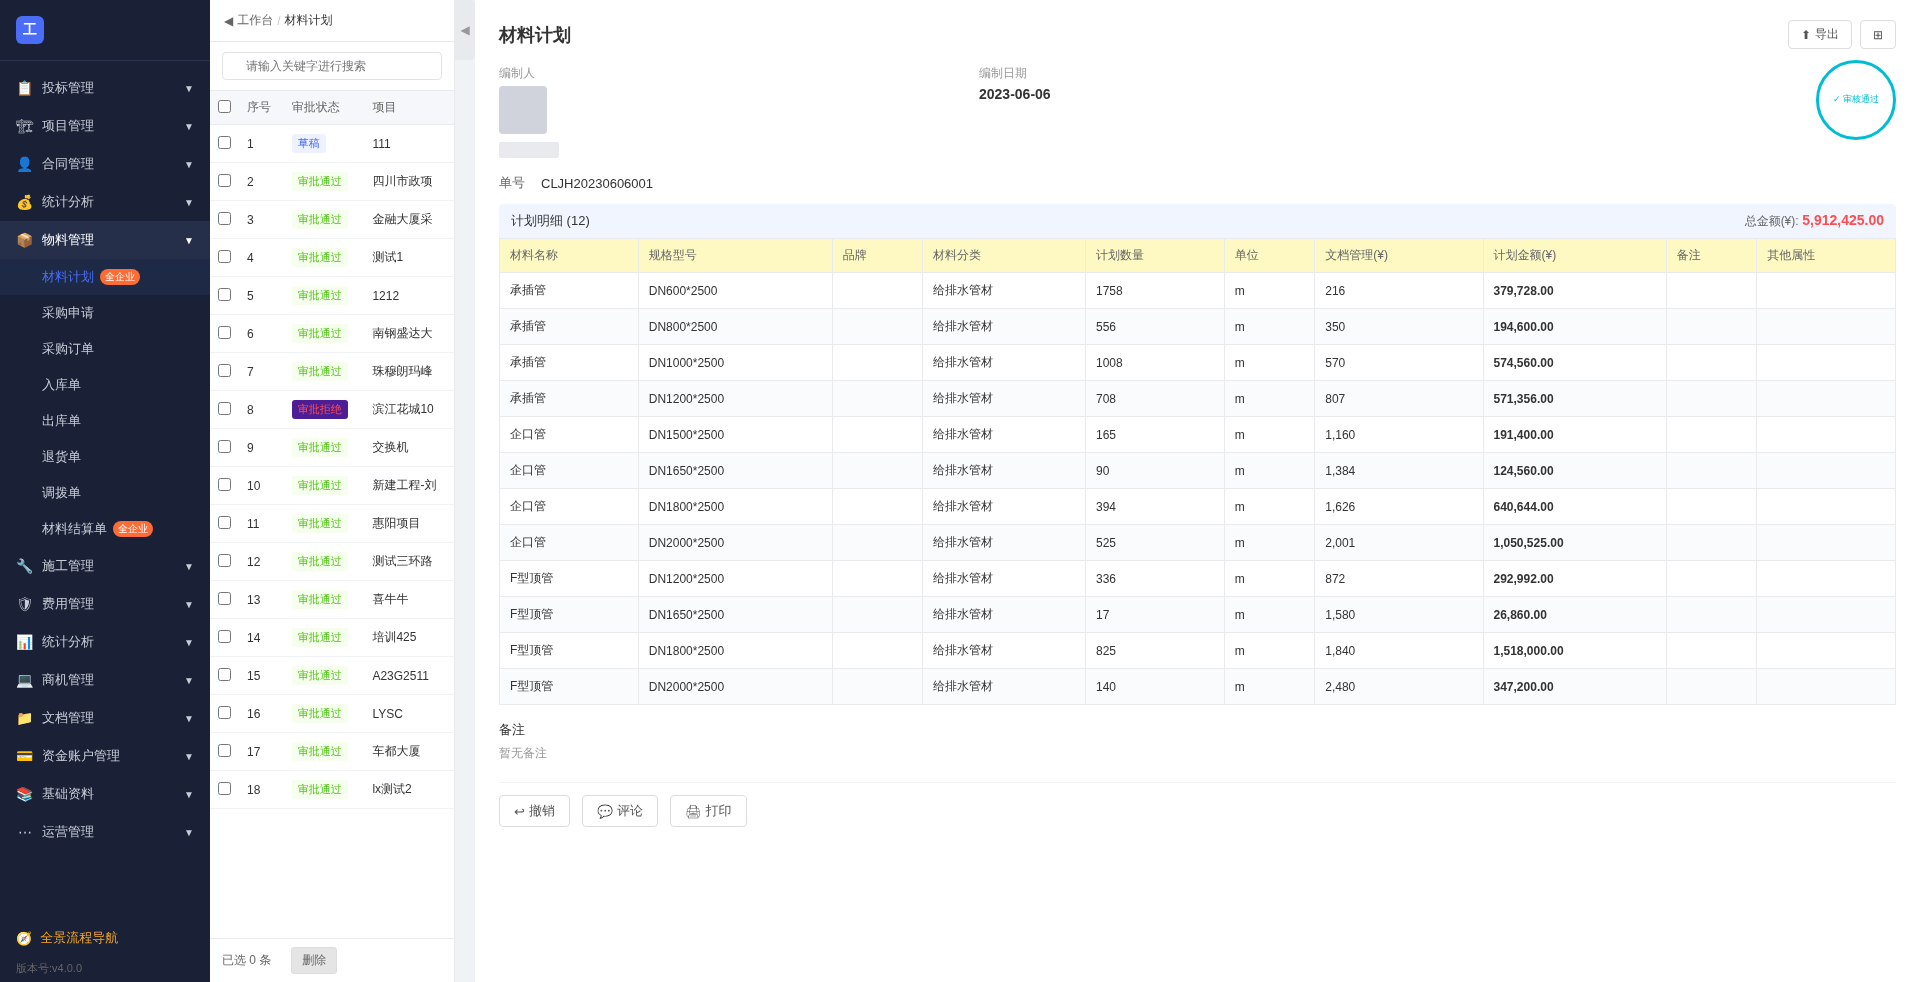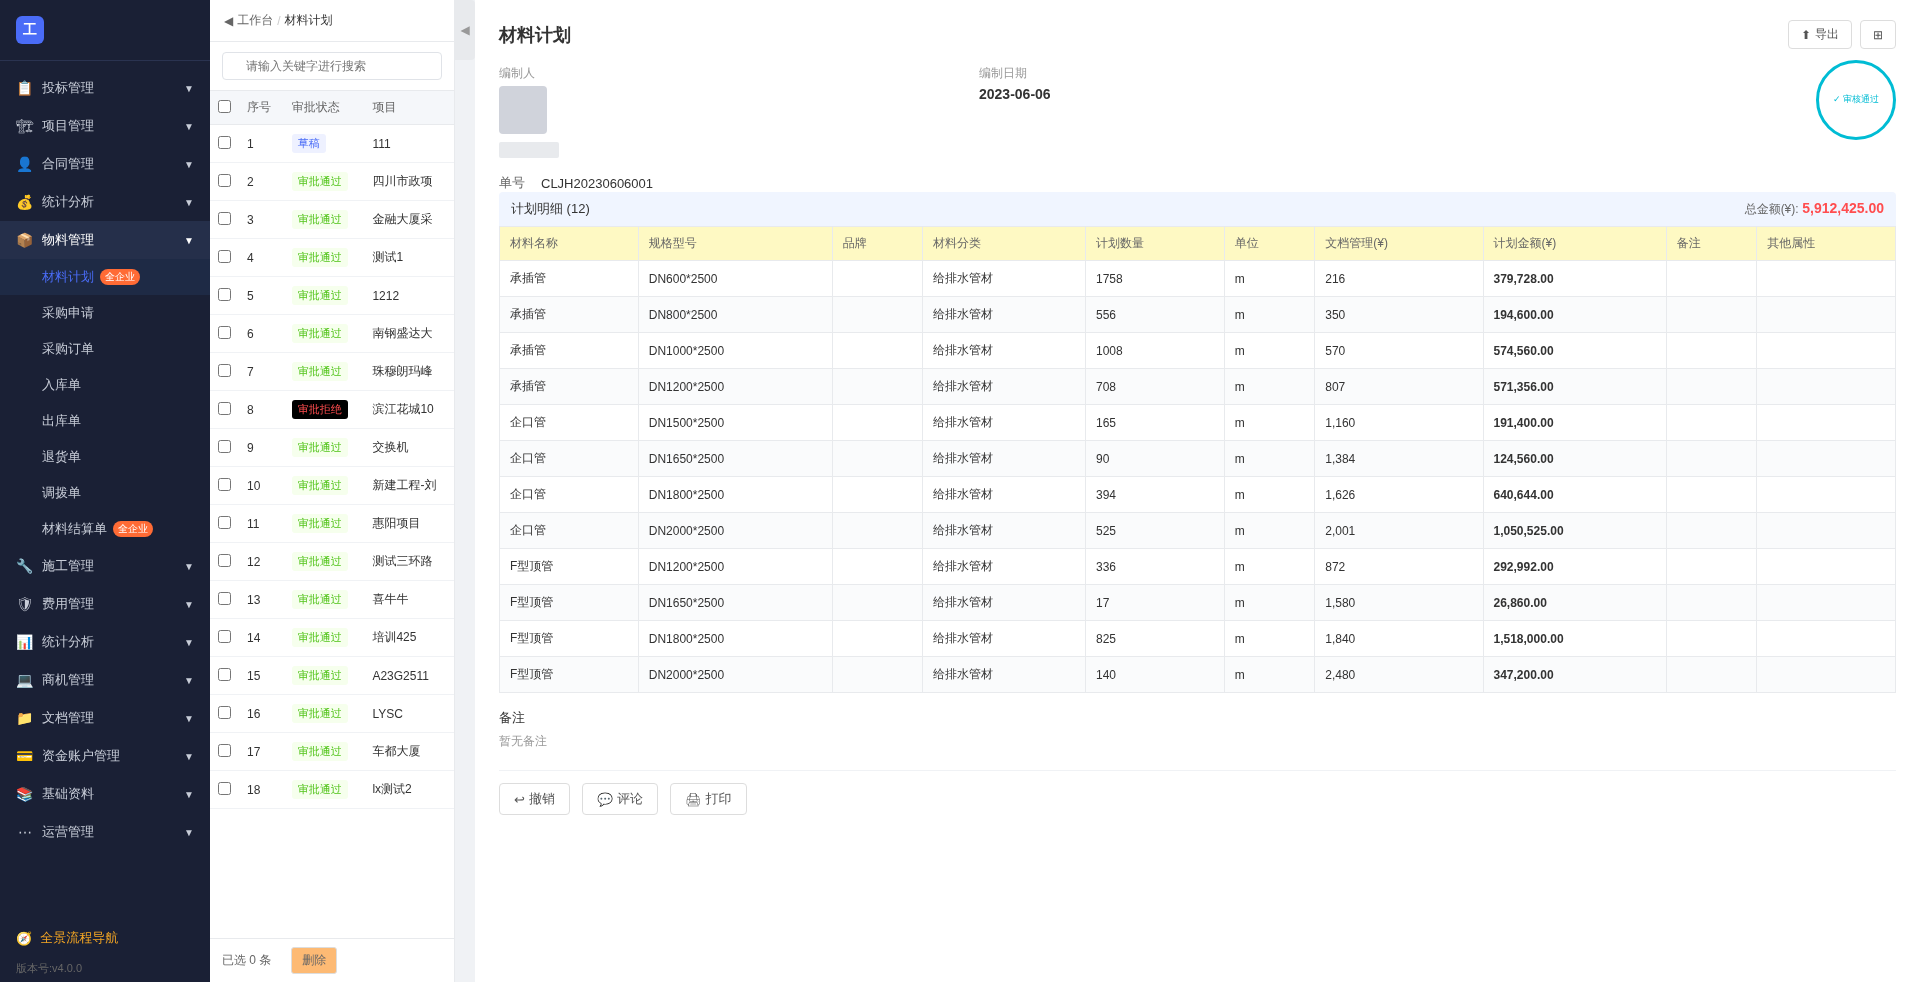--- a/index.html
+++ b/index.html
@@ -147,36 +147,36 @@
     .list-table input[type="checkbox"] { cursor: pointer; }
 
     .status-badge {
       display: inline-block;
       padding: 2px 6px;
       border-radius: 3px;
       font-size: 11px;
     }
     .status-draft { color: #4a6cf7; background: #eef1ff; }
     .status-approved { color: #52c41a; background: #f6ffed; }
-    .status-rejected { color: #ff4d4f; background: #000000; }
+    .status-rejected { color: #ff4d4f; background: #4c1d95; }
 
     .list-footer {
       padding: 8px 12px;
       border-top: 1px solid #e8eaed;
       display: flex;
       align-items: center;
       gap: 20px;
       font-size: 12px;
       color: #666;
     }
     .delete-btn {
       padding: 4px 10px;
       border: 1px solid #ddd;
       border-radius: 3px;
-      background: #fdba74;
+      background: #e5e5e5;
       color: #666;
       cursor: pointer;
       font-size: 12px;
     }
 
     
     .detail-panel {
       flex: 1;
       background: #fff;
       overflow-y: auto;
@@ -252,20 +252,21 @@
       color: #00bcd4;
       font-size: 9px;
       text-align: center;
       line-height: 1.3;
     }
 
     .order-no-section {
       display: flex;
       align-items: center;
       gap: 16px;
+      margin-bottom: 12px;
       font-size: 13px;
     }
     .order-no-label { color: #666; }
     .order-no-value { color: #333; font-weight: 500; }
 
     .plan-detail-header {
       display: flex;
       align-items: center;
       justify-content: space-between;
       background: #f0f5ff;

